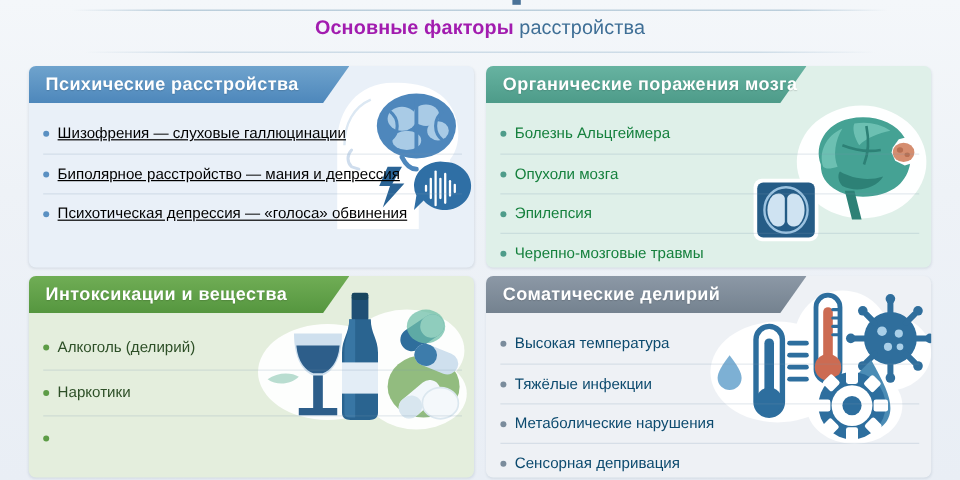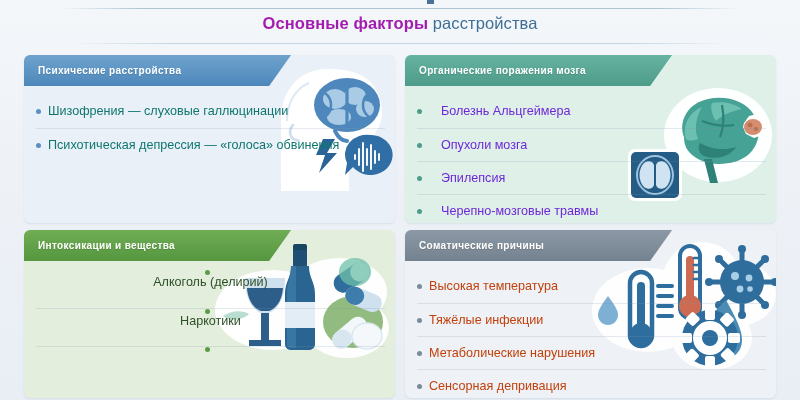--- a/index.html
+++ b/index.html
@@ -80,21 +80,21 @@
     position: absolute;
     left: 0; top: 0; bottom: 0;
     width: 72%;
     clip-path: polygon(0 0, 100% 0, calc(100% - 22px) 100%, 0 100%);
   }
   .card-head .htext {
     position: relative;
     z-index: 2;
     padding-left: 14px;
     color: #ffffff;
-    font-size: 10px;
+    font-size: 15px;
     font-weight: bold;
     letter-spacing: .35px;
     white-space: nowrap;
     text-shadow: 0 1px 1px rgba(0,0,0,.14);
   }
 
   .card-body {
     position: relative;
     height: calc(100% - 31px);
     padding: 9px 10px 6px 12px;
@@ -112,45 +112,45 @@
   .item + .item { border-top: 1px solid rgba(120,150,175,.20); }
   .bullet {
     width: 5px; height: 5px;
     border-radius: 50%;
     flex: 0 0 auto;
     margin-right: 7px;
   }
 
   
   .c4 .item { height: 33px; }
-  .c3 .item { height: 38px; flex-direction: column; }
+  .c3 .item { height: 38px; }
 
   
   
   #card-psychiatric            { background: #e9f0f8; }
   #card-psychiatric .band      { background: linear-gradient(180deg,#6fa3cd 0%,#4d87bb 100%); }
-  #card-psychiatric .item      { color: #0f766e; }
+  #card-psychiatric .item      { color: #000000; text-decoration: underline; }
   #card-psychiatric .bullet    { background: #5a90c2; }
 
   
   #card-organic                { background: #dff0e9; }
   #card-organic .band          { background: linear-gradient(180deg,#67b3a1 0%,#4d9b89 100%); }
-  #card-organic .item          { color: #6d28d9; gap: 12px; }
+  #card-organic .item          { color: #15803d; }
   #card-organic .bullet        { background: #4e9c8a; }
 
   
   #card-intoxication           { background: #e4eedd; }
   #card-intoxication .band     { background: linear-gradient(180deg,#70ad55 0%,#55963f 100%); }
   #card-intoxication .item     { color: #2d4f27; }
   #card-intoxication .bullet   { background: #5d9c46; }
 
   
   #card-somatic                { background: #eef1f5; }
   #card-somatic .band          { background: linear-gradient(180deg,#8c98a6 0%,#74828f 100%); }
-  #card-somatic .item          { color: #c2410c; }
+  #card-somatic .item          { color: #0c4a6e; }
   #card-somatic .bullet        { background: #7a8c9c; }
 
   
   .art {
     position: absolute;
     z-index: 1;
     pointer-events: none;
   }
   #art-psychiatric  { right: 2px;  top: 8px;  width: 118px; height: 128px; }
   #art-organic      { right: 0px;  top: 24px; width: 150px; height: 126px; }
@@ -207,20 +207,24 @@
       </g>
     </svg>
 
     <div class="card-body">
       <div class="item">
         <span class="bullet"></span>
         <span>Шизофрения — слуховые галлюцинации</span>
       </div>
       <div class="item">
         <span class="bullet"></span>
+        <span>Биполярное расстройство — мания и депрессия</span>
+      </div>
+      <div class="item">
+        <span class="bullet"></span>
         <span>Психотическая депрессия — «голоса» обвинения</span>
       </div>
     </div>
   </div>
 
   <div class="card c4" id="card-organic">
     <div class="card-head">
       <div class="band"></div>
       <div class="htext">Органические поражения мозга</div>
     </div>
@@ -328,21 +332,21 @@
       </div>
       <div class="item">
         <span class="bullet"></span>
       </div>
     </div>
   </div>
 
   <div class="card c4" id="card-somatic">
     <div class="card-head">
       <div class="band"></div>
-      <div class="htext">Соматические причины</div>
+      <div class="htext">Соматические делирий</div>
     </div>
 
     <svg class="art" id="art-somatic" viewBox="0 0 192 134">
       <g fill="#ffffff" opacity="0.95">
         <ellipse cx="62" cy="72" rx="56" ry="42"></ellipse>
         <ellipse cx="116" cy="44" rx="40" ry="40"></ellipse>
         <ellipse cx="152" cy="56" rx="38" ry="32"></ellipse>
         <ellipse cx="126" cy="100" rx="40" ry="32"></ellipse>
       </g>
       <g>

